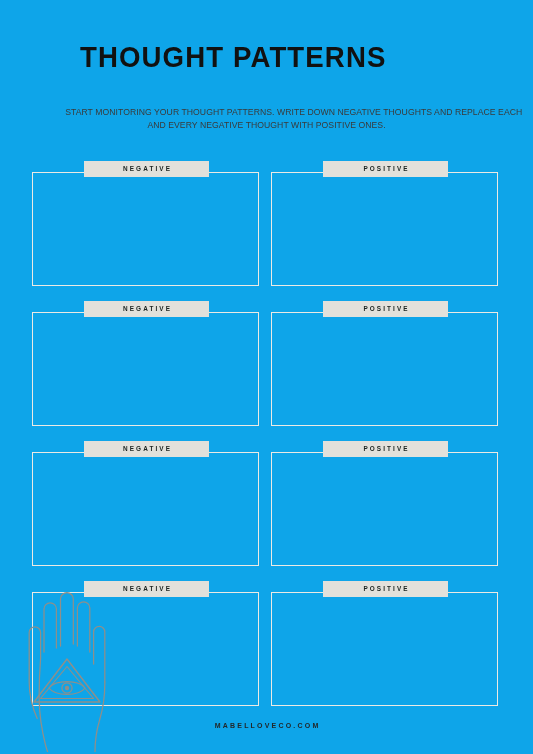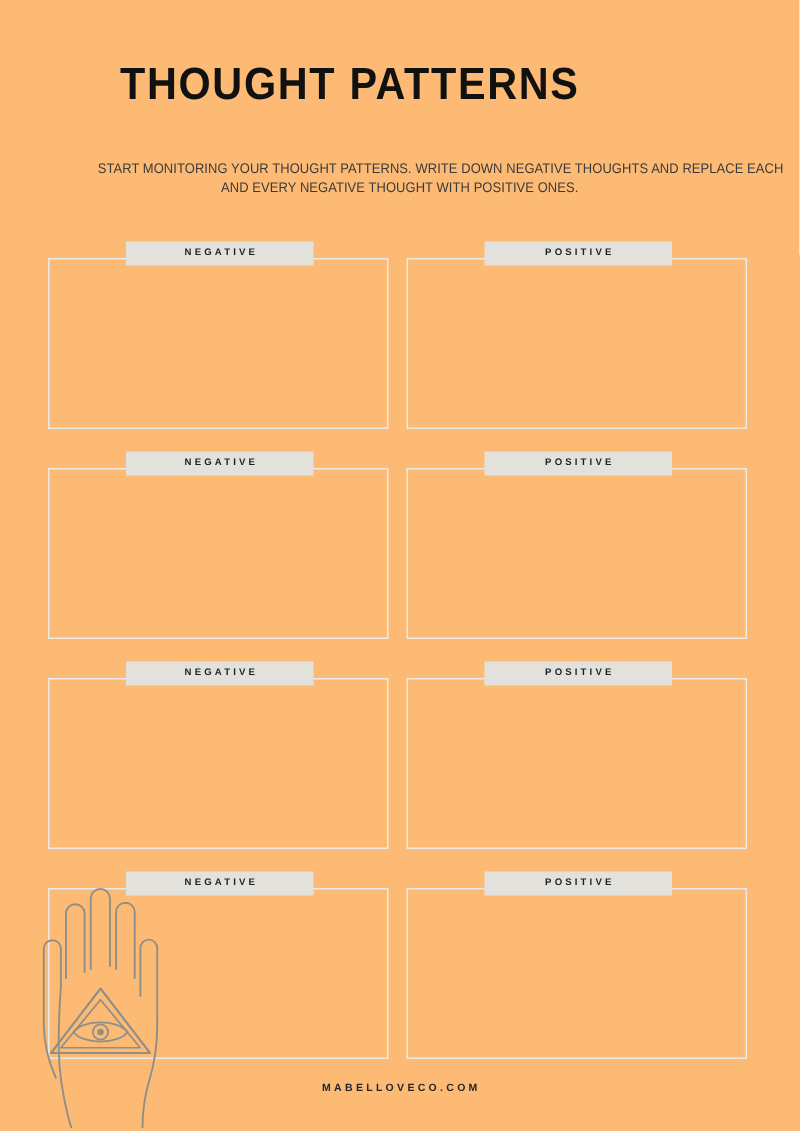--- a/index.html
+++ b/index.html
@@ -12,21 +12,21 @@
     height: 754px;
     position: relative;
     overflow: hidden;
     font-family: "Liberation Sans", sans-serif;
     -webkit-font-smoothing: antialiased;
   }
 
   .page {
     position: absolute;
     inset: 0;
-    background: #fdba74;
+    background: #0ea5e9;
   }
 
   
   .header {
     position: absolute;
     left: 0;
     top: 0;
     width: 533px;
   }
   .title {

